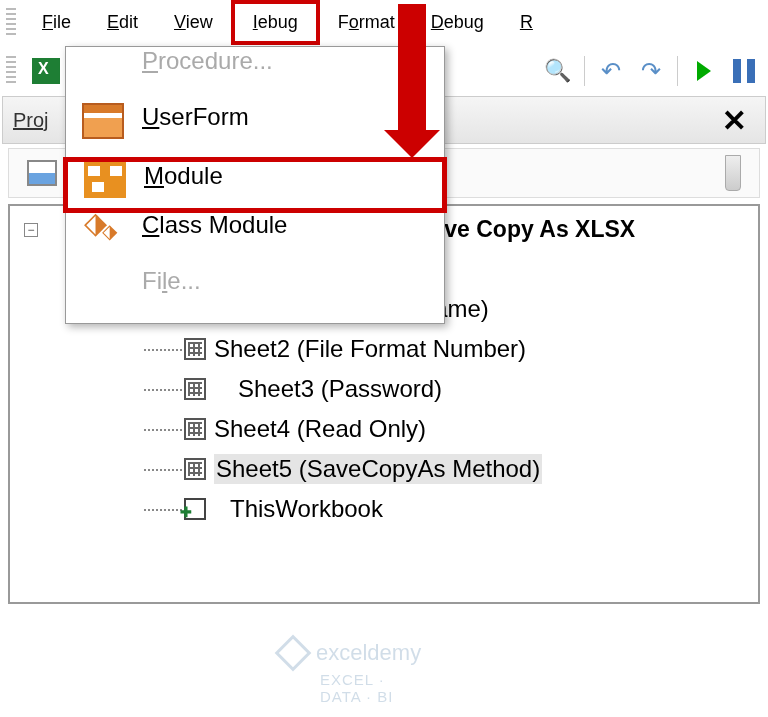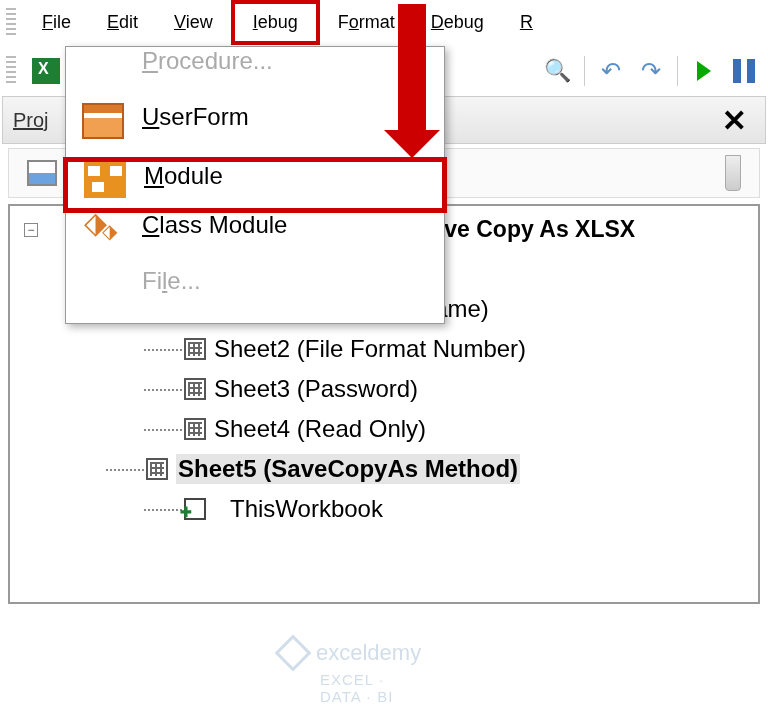--- a/index.html
+++ b/index.html
@@ -126,31 +126,31 @@
     <div class="tree-item" style="margin-left:70px;">
       <div class="tree-line"></div>
       <div class="sheet-icon"></div>
       <span class="tree-label">Sheet1 (Specify filename)</span>
     </div>
     <div class="tree-item" style="margin-left:70px;">
       <div class="tree-line"></div>
       <div class="sheet-icon"></div>
       <span class="tree-label">Sheet2 (File Format Number)</span>
     </div>
-    <div class="tree-item" style="margin-left:70px;">
+    <div class="tree-item" style="margin-left:70px;gap:24px;">
       <div class="tree-line"></div>
       <div class="sheet-icon"></div>
       <span class="tree-label">Sheet3 (Password)</span>
     </div>
     <div class="tree-item" style="margin-left:70px;text-align:center;">
       <div class="tree-line"></div>
       <div class="sheet-icon"></div>
       <span class="tree-label">Sheet4 (Read Only)</span>
     </div>
-    <div class="tree-item" style="margin-left:32px;font-weight:bold;">
+    <div class="tree-item" style="margin-left:70px;">
       <div class="tree-line"></div>
       <div class="sheet-icon"></div>
       <span class="tree-label sel">Sheet5 (SaveCopyAs Method)</span>
     </div>
     <div class="tree-item" style="margin-left:70px;gap:16px;">
       <div class="tree-line"></div>
       <div class="wb-icon"></div>
       <span class="tree-label">ThisWorkbook</span>
     </div>
   </div>

